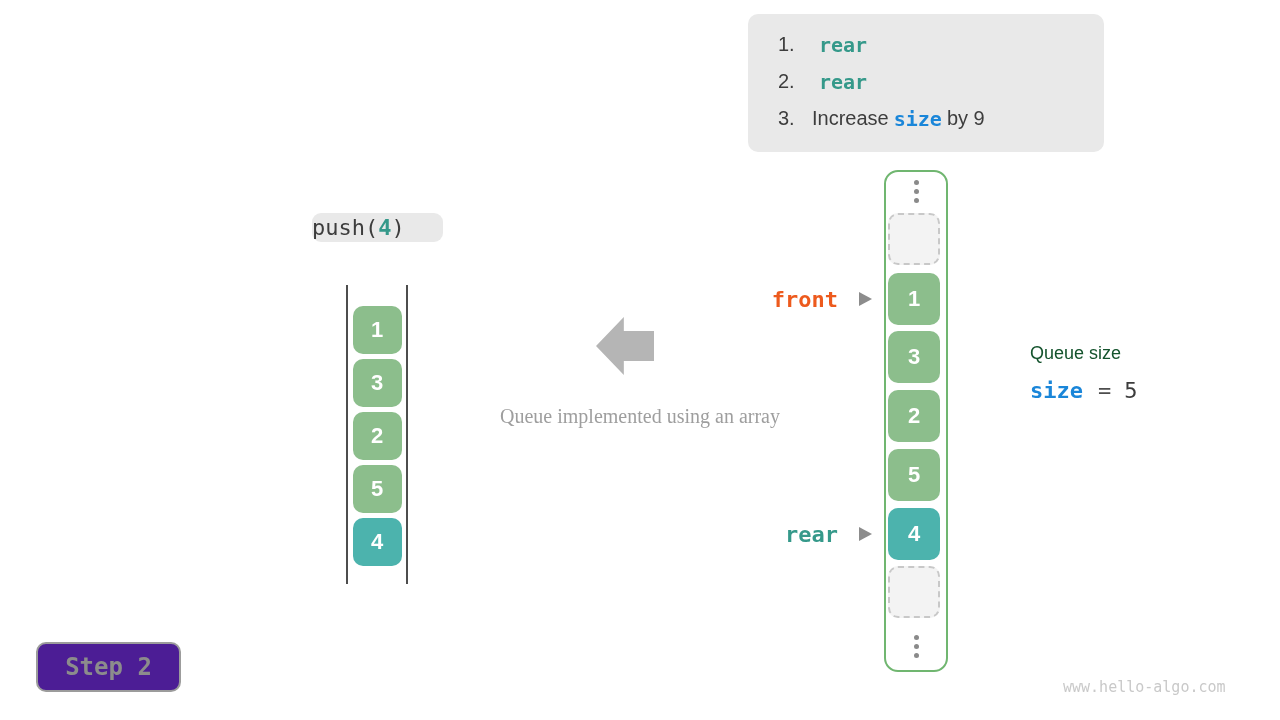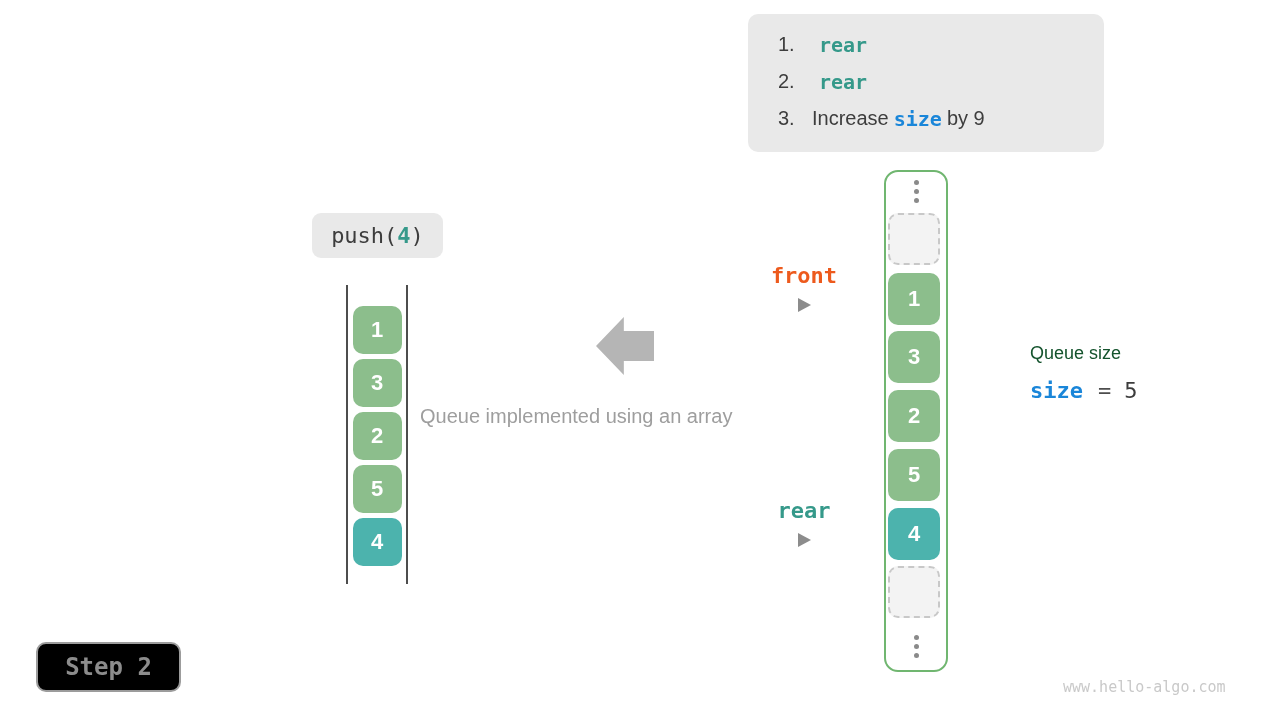--- a/index.html
+++ b/index.html
@@ -16,23 +16,23 @@
   .instruction-row { display: flex; align-items: center; height: 37px; font-size: 20px; color: #3d3d3d; }
   .instruction-num { width: 34px; flex: none; }
   .code { font-family: "DejaVu Sans Mono", "Liberation Mono", monospace; font-weight: bold; font-size: 20px; }
   .code-teal { color: #35998a; }
   .code-blue { color: #1a86d9; }
   .instruction-row .code { margin: 0 5px; }
   .instruction-row .code.first { margin-left: 7px; }
 
   
   .push-box {
-    position: absolute; left: 312px; top: 213px; width: 131px; height: 45px;
+    position: absolute; left: 312px; top: 213px; width: 131px; height: 29px;
     background: #e9e9e9; border-radius: 9px;
-    display: flex; align-items: center; justify-content: center;
+    display: flex; align-items: center; 
     font-family: "DejaVu Sans Mono", "Liberation Mono", monospace; font-size: 22px; color: #3d3d3d;
   }
   .push-box .arg { font-weight: bold; color: #35998a; }
 
   
   .left-stack {
     position: absolute; left: 346px; top: 285px; width: 62px; height: 299px;
     border-left: 2px solid #4d4d4d; border-right: 2px solid #4d4d4d;
     padding-top: 21px; display: flex; flex-direction: column; align-items: center; gap: 5px;
   }
@@ -44,21 +44,21 @@
   .cell.teal { background: #4cb3ad; }
 
   
   .big-arrow {
     position: absolute; left: 596px; top: 317px; width: 58px; height: 58px;
     background: #b5b5b5;
     clip-path: polygon(0 50%, 48% 0, 48% 24%, 100% 24%, 100% 76%, 48% 76%, 48% 100%);
   }
   .caption {
     position: absolute; left: 420px; top: 405px; width: 440px;
-    font-size: 20px; color: #9e9e9e;
+    text-align: center; font-size: 20px; color: #9e9e9e; font-family: Liberation Serif, serif;
   }
 
   
   .right-array {
     position: absolute; left: 884px; top: 170px; width: 64px; height: 502px;
     border: 2px solid #70b670; border-radius: 14px; background: #ffffff;
   }
   .right-array .rcell {
     position: absolute; left: 2px; width: 52px; height: 52px; border-radius: 10px;
     background: #8cbe8c; display: flex; align-items: center; justify-content: center;
@@ -67,39 +67,39 @@
   .right-array .rcell.teal { background: #4cb3ad; }
   .right-array .rcell.empty {
     background: #f3f3f3; border: 2px dashed #c8c8c8;
   }
   .dots { position: absolute; left: 0; width: 60px; display: flex; flex-direction: column; align-items: center; gap: 4px; }
   .dots span { width: 5px; height: 5px; border-radius: 50%; background: #8a8a8a; display: block; }
 
   
   .pointer-row {
     position: absolute; width: 136px; height: 26px;
-    display: flex; align-items: center; justify-content: flex-end; gap: 10px; flex-direction: column;
+    display: flex; align-items: center; justify-content: flex-end; gap: 21px;
   }
   .pointer-label { font-family: "DejaVu Sans Mono", "Liberation Mono", monospace; font-weight: bold; font-size: 22px; }
   .pointer-label.front { color: #ed5a1d; }
   .pointer-label.rear { color: #35998a; }
   .tri-right { width: 0; height: 0; border-left: 13px solid #8c8c8c; border-top: 7px solid transparent; border-bottom: 7px solid transparent; }
 
   
   .queue-size { position: absolute; left: 1030px; top: 343px; }
   .queue-size .qs-title { font-size: 18px; color: #14532d; }
   .queue-size .qs-line { margin-top: 14px; font-size: 22px; display: flex; align-items: baseline; }
   .qs-var { font-family: "DejaVu Sans Mono", "Liberation Mono", monospace; font-weight: bold; color: #1a86d9; }
   .qs-eq { color: #4d4d4d; margin: 0 13px 0 15px; font-family: "DejaVu Sans Mono", "Liberation Mono", monospace; }
   .qs-val { color: #3c3c3c; font-family: "DejaVu Sans Mono", "Liberation Mono", monospace; }
 
   
   .step-badge {
     position: absolute; left: 36px; top: 642px; width: 145px; height: 50px;
-    border: 2px solid #9c9c9c; border-radius: 10px; background: #000000;
+    border: 2px solid #9c9c9c; border-radius: 10px; background: #4c1d95;
     display: flex; align-items: center; justify-content: center;
     font-family: "DejaVu Sans Mono", "Liberation Mono", monospace; font-weight: bold;
     font-size: 24px; color: #8c8c8c;
   }
 
   
   .watermark {
     position: absolute; left: 1063px; top: 678px; width: 175px;
     font-family: "DejaVu Sans Mono", "Liberation Mono", monospace;
     font-size: 15px; color: #c9c9c9; 

